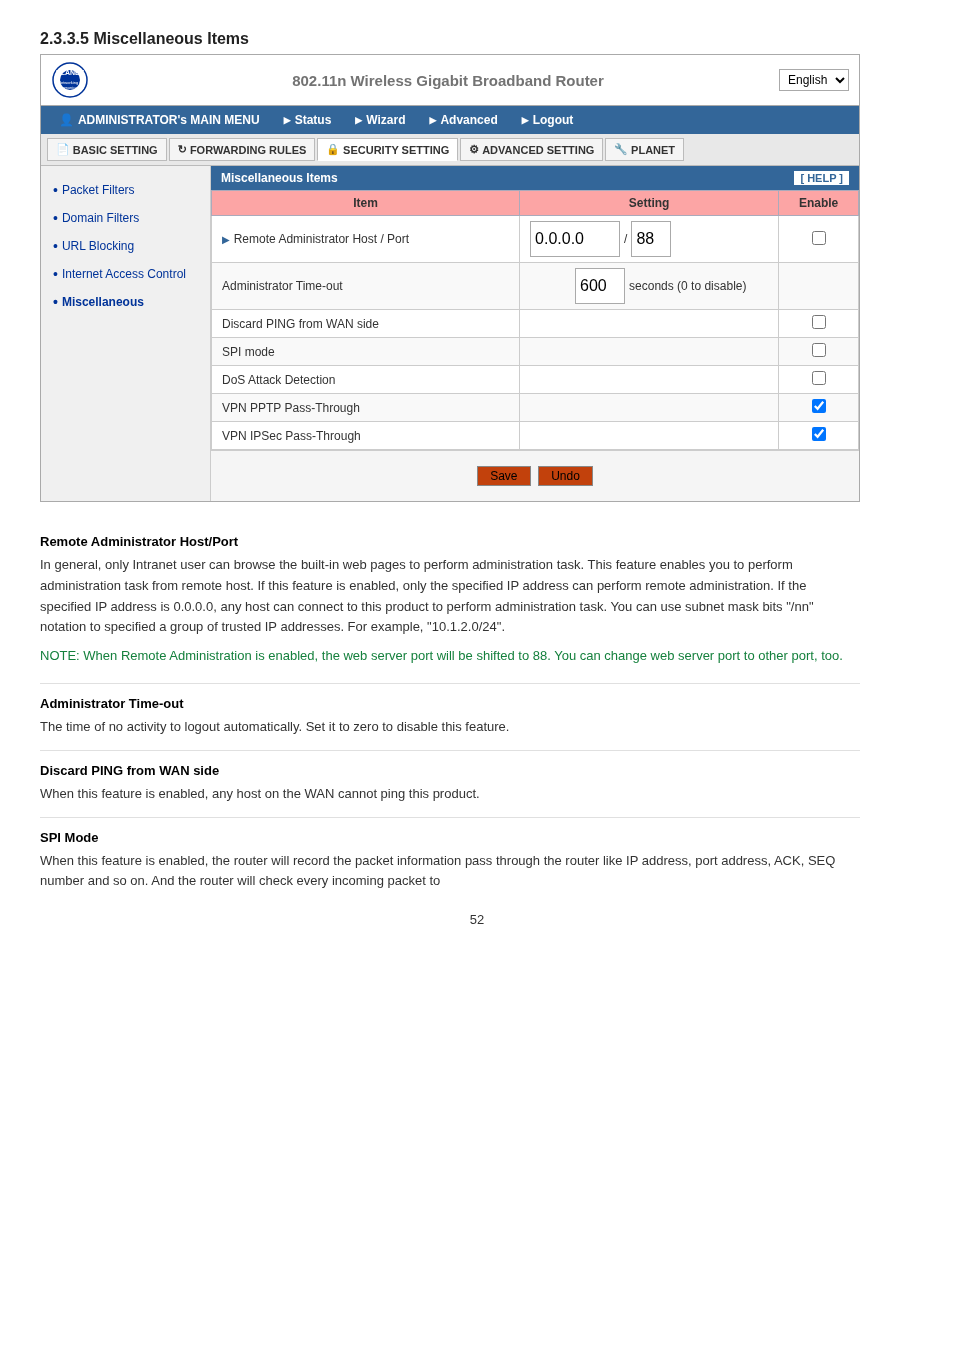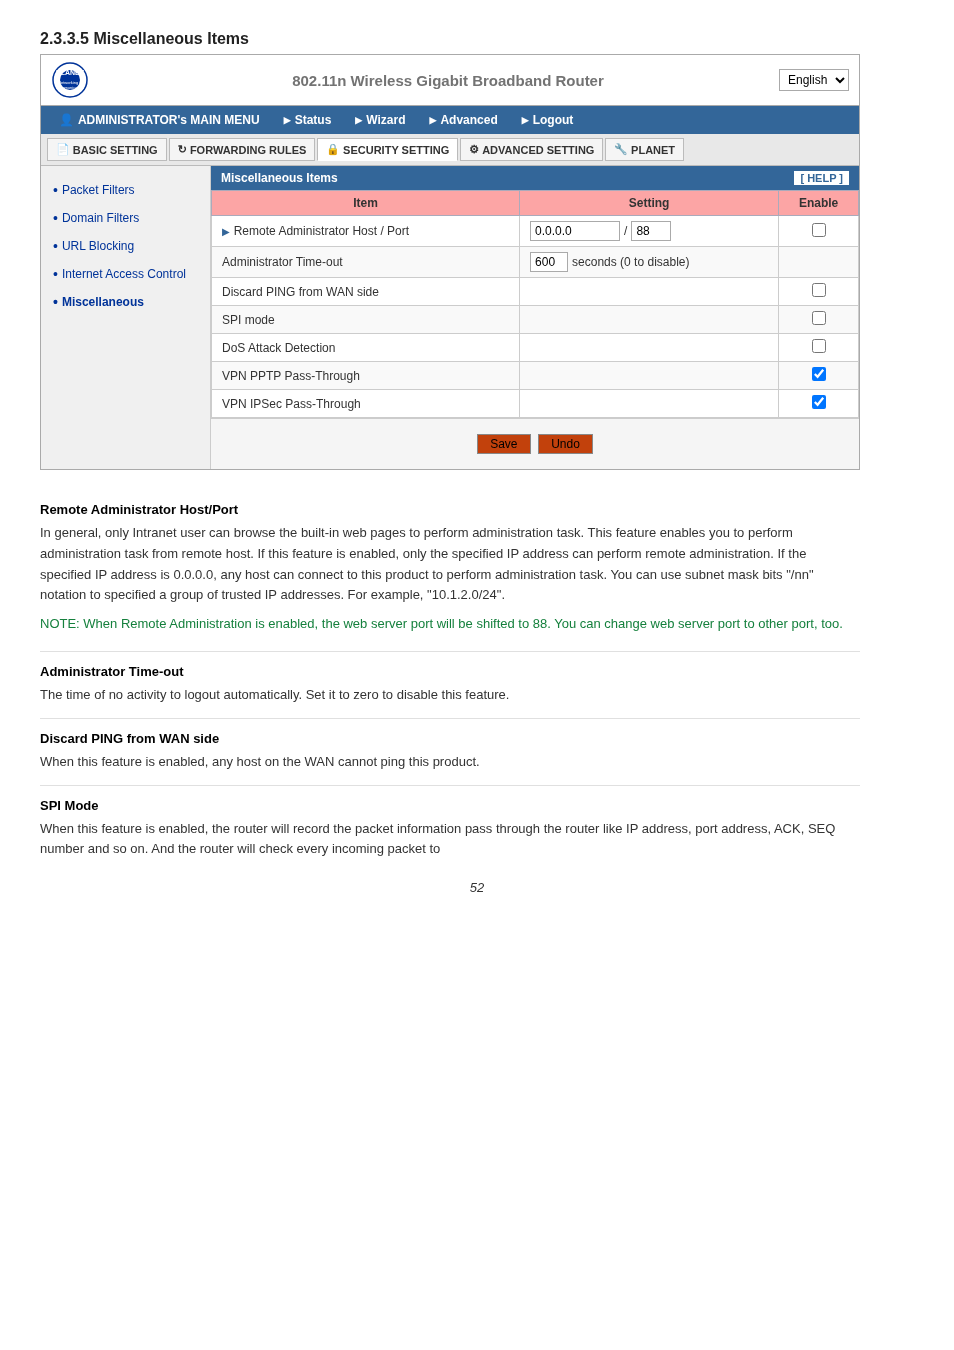--- a/index.html
+++ b/index.html
@@ -197,26 +197,26 @@
     }
     .item-arrow { color: #336699; font-size: 10px; }
 
     .setting-row {
       display: flex;
       align-items: center;
       gap: 4px;
     }
     .setting-input {
       border: 1px solid #aaa;
-      padding: 2px 4px;
-      font-size: 12px;
+      padding: 8px 4px;
+      font-size: 16px;
     }
     .setting-input-wide { width: 90px; }
     .setting-input-narrow { width: 40px; }
-    .setting-input-timeout { width: 38px; }
+    .setting-input-timeout { width: 50px; margin-left: 45px; }
 
     input[type="checkbox"] {
       width: 14px;
       height: 14px;
       cursor: pointer;
     }
 
     
     .action-row {
       text-align: center;
@@ -261,21 +261,20 @@
       border-top: 1px solid #e0e0e0;
       margin: 12px 0;
     }
 
     
     .page-number {
       text-align: center;
       font-size: 13px;
       color: #333;
       margin-top: 20px;
-      font-style: italic;
     }
   </style>
 </head>
 <body>
 
 <h1 class="page-title">2.3.3.5 Miscellaneous Items</h1>
 
 <div class="router-frame">
 
   <div class="top-bar">

